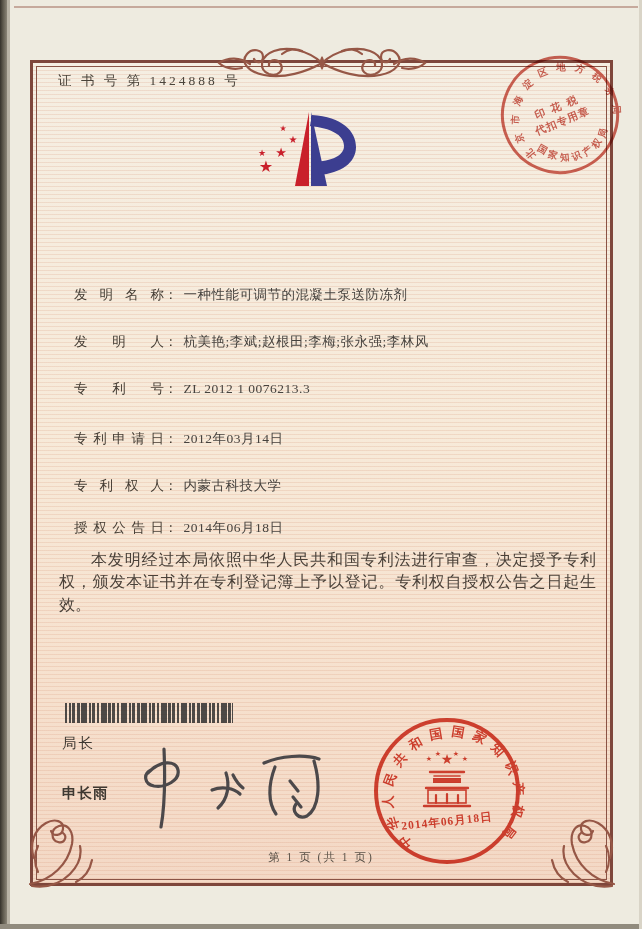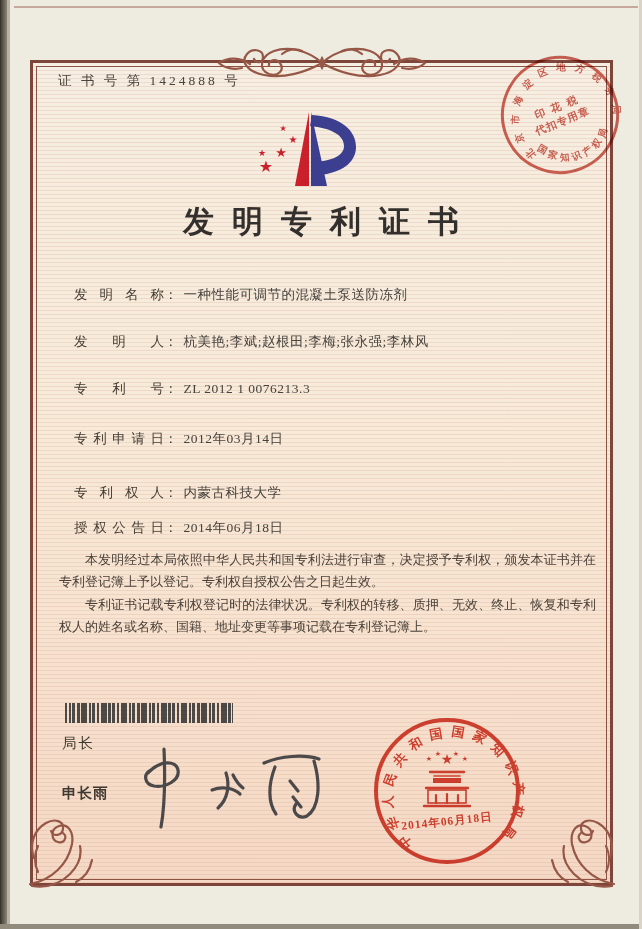--- a/index.html
+++ b/index.html
@@ -41,21 +41,21 @@
 
   
   .fields{position:absolute;left:58px;top:286px;width:520px;z-index:4;}
   .frow{position:absolute;left:0;white-space:nowrap;color:#443c33;font-size:13.5px;}
   .frow .flabel{display:inline-block;width:90px;text-align:justify;text-align-last:justify;
     vertical-align:bottom;margin-left:16px;}
   .frow .fcolon{display:inline-block;margin-right:6px;}
   .frow .fvalue{letter-spacing:.5px;color:#46423e;}
 
   .body-text{position:absolute;left:59px;top:549px;width:537px;z-index:4;
-    font-size:13px;line-height:22.4px;color:#4a4139;text-align:justify;}
+    font-size:16px;line-height:22.4px;color:#4a4139;text-align:justify;}
   .body-text p{margin:0;text-indent:2em;}
 
   .barcode{position:absolute;left:65px;top:703px;width:168px;height:20px;z-index:4;
     background:
       repeating-linear-gradient(90deg,#2a2a2a 0 2px,rgba(0,0,0,0) 2px 4px),
       repeating-linear-gradient(90deg,rgba(0,0,0,0) 0 7px,#2a2a2a 7px 10px),
       repeating-linear-gradient(90deg,rgba(0,0,0,0) 0 13px,#2a2a2a 13px 15px);
     opacity:.82;}
 
   .sig-title{position:absolute;left:62px;top:734px;font-size:14.5px;font-weight:400;
@@ -173,46 +173,44 @@
         <span style="font-size: 9.5px; transform: translate(45.5931px, 101.956px) rotate(377.333deg) translate(-50%, -50%);">知</span>
         <span style="font-size: 9.5px; transform: translate(59px, 104px) rotate(360deg) translate(-50%, -50%);">识</span>
         <span style="font-size: 9.5px; transform: translate(72.4069px, 101.956px) rotate(342.667deg) translate(-50%, -50%);">产</span>
         <span style="font-size: 9.5px; transform: translate(84.5961px, 96.0114px) rotate(325.333deg) translate(-50%, -50%);">权</span>
         <span style="font-size: 9.5px; transform: translate(94.4605px, 86.7048px) rotate(308deg) translate(-50%, -50%);">局</span>
       </div>
     <div class="stamp-line1">印 花 税</div>
     <div class="stamp-line2">代扣专用章</div>
   </div>
 
-  <div class="title">发明专利证书</div>
 
   <div class="fields">
     <div class="frow" style="top:0px">
       <span class="flabel">发明名称</span><span class="fcolon">：</span><span class="fvalue">一种性能可调节的混凝土泵送防冻剂</span>
     </div>
     <div class="frow" style="top:47px">
       <span class="flabel">发明人</span><span class="fcolon">：</span><span class="fvalue">杭美艳;李斌;赵根田;李梅;张永强;李林风</span>
     </div>
     <div class="frow" style="top:94px">
       <span class="flabel">专利号</span><span class="fcolon">：</span><span class="fvalue">ZL 2012 1 0076213.3</span>
     </div>
     <div class="frow" style="top:144px">
       <span class="flabel">专利申请日</span><span class="fcolon">：</span><span class="fvalue">2012年03月14日</span>
     </div>
-    <div class="frow" style="top:198px">
+    <div class="frow" style="top:191px">
       <span class="flabel">专利权人</span><span class="fcolon">：</span><span class="fvalue">内蒙古科技大学</span>
     </div>
     <div class="frow" style="top:233px">
       <span class="flabel">授权公告日</span><span class="fcolon">：</span><span class="fvalue">2014年06月18日</span>
     </div>
   </div>
 
   <div class="body-text">
     <p>本发明经过本局依照中华人民共和国专利法进行审查，决定授予专利权，颁发本证书并在专利登记簿上予以登记。专利权自授权公告之日起生效。</p>
-    <p>专利证书记载专利权登记时的法律状况。专利权的转移、质押、无效、终止、恢复和专利权人的姓名或名称、国籍、地址变更等事项记载在专利登记簿上。</p>
   </div>
 
   <div class="barcode"></div>
 
   <div class="sig-title">局长</div>
   <div class="sig-name">申长雨</div>
   <div class="autograph">
     <svg width="230" height="100" viewBox="0 0 230 100" fill="none" stroke="#35353a" stroke-width="3.2" stroke-linecap="round" stroke-linejoin="round">
       <path d="M30 40 C42 27 58 27 60 37 C62 47 48 55 36 53 C26 51 25 41 33 37"></path>
       <path d="M46 16 C47 40 47 72 43 94"></path>
@@ -257,18 +255,19 @@
         <rect x="19" y="28" width="28" height="5" fill="#d23524" stroke="none"></rect>
         <path d="M12 38 H54" stroke-width="2.4"></path>
         <rect x="14" y="40" width="38" height="13" stroke-width="1.6"></rect>
         <path d="M22 53 v-8 M33 53 v-9 M44 53 v-8" stroke-width="2.2"></path>
         <path d="M10 56 H56" stroke-width="2.4"></path>
       </svg>
     </div>
     <div class="seal-date">2014年06月18日</div>
   </div>
 
+  <div class="footer">第 1 页 (共 1 页)</div>
 
   <div class="edge-left"></div>
   <div class="edge-left2"></div>
   <div class="edge-bottom"></div>
   <div class="edge-right"></div>
 </div>
 
 </body></html>

